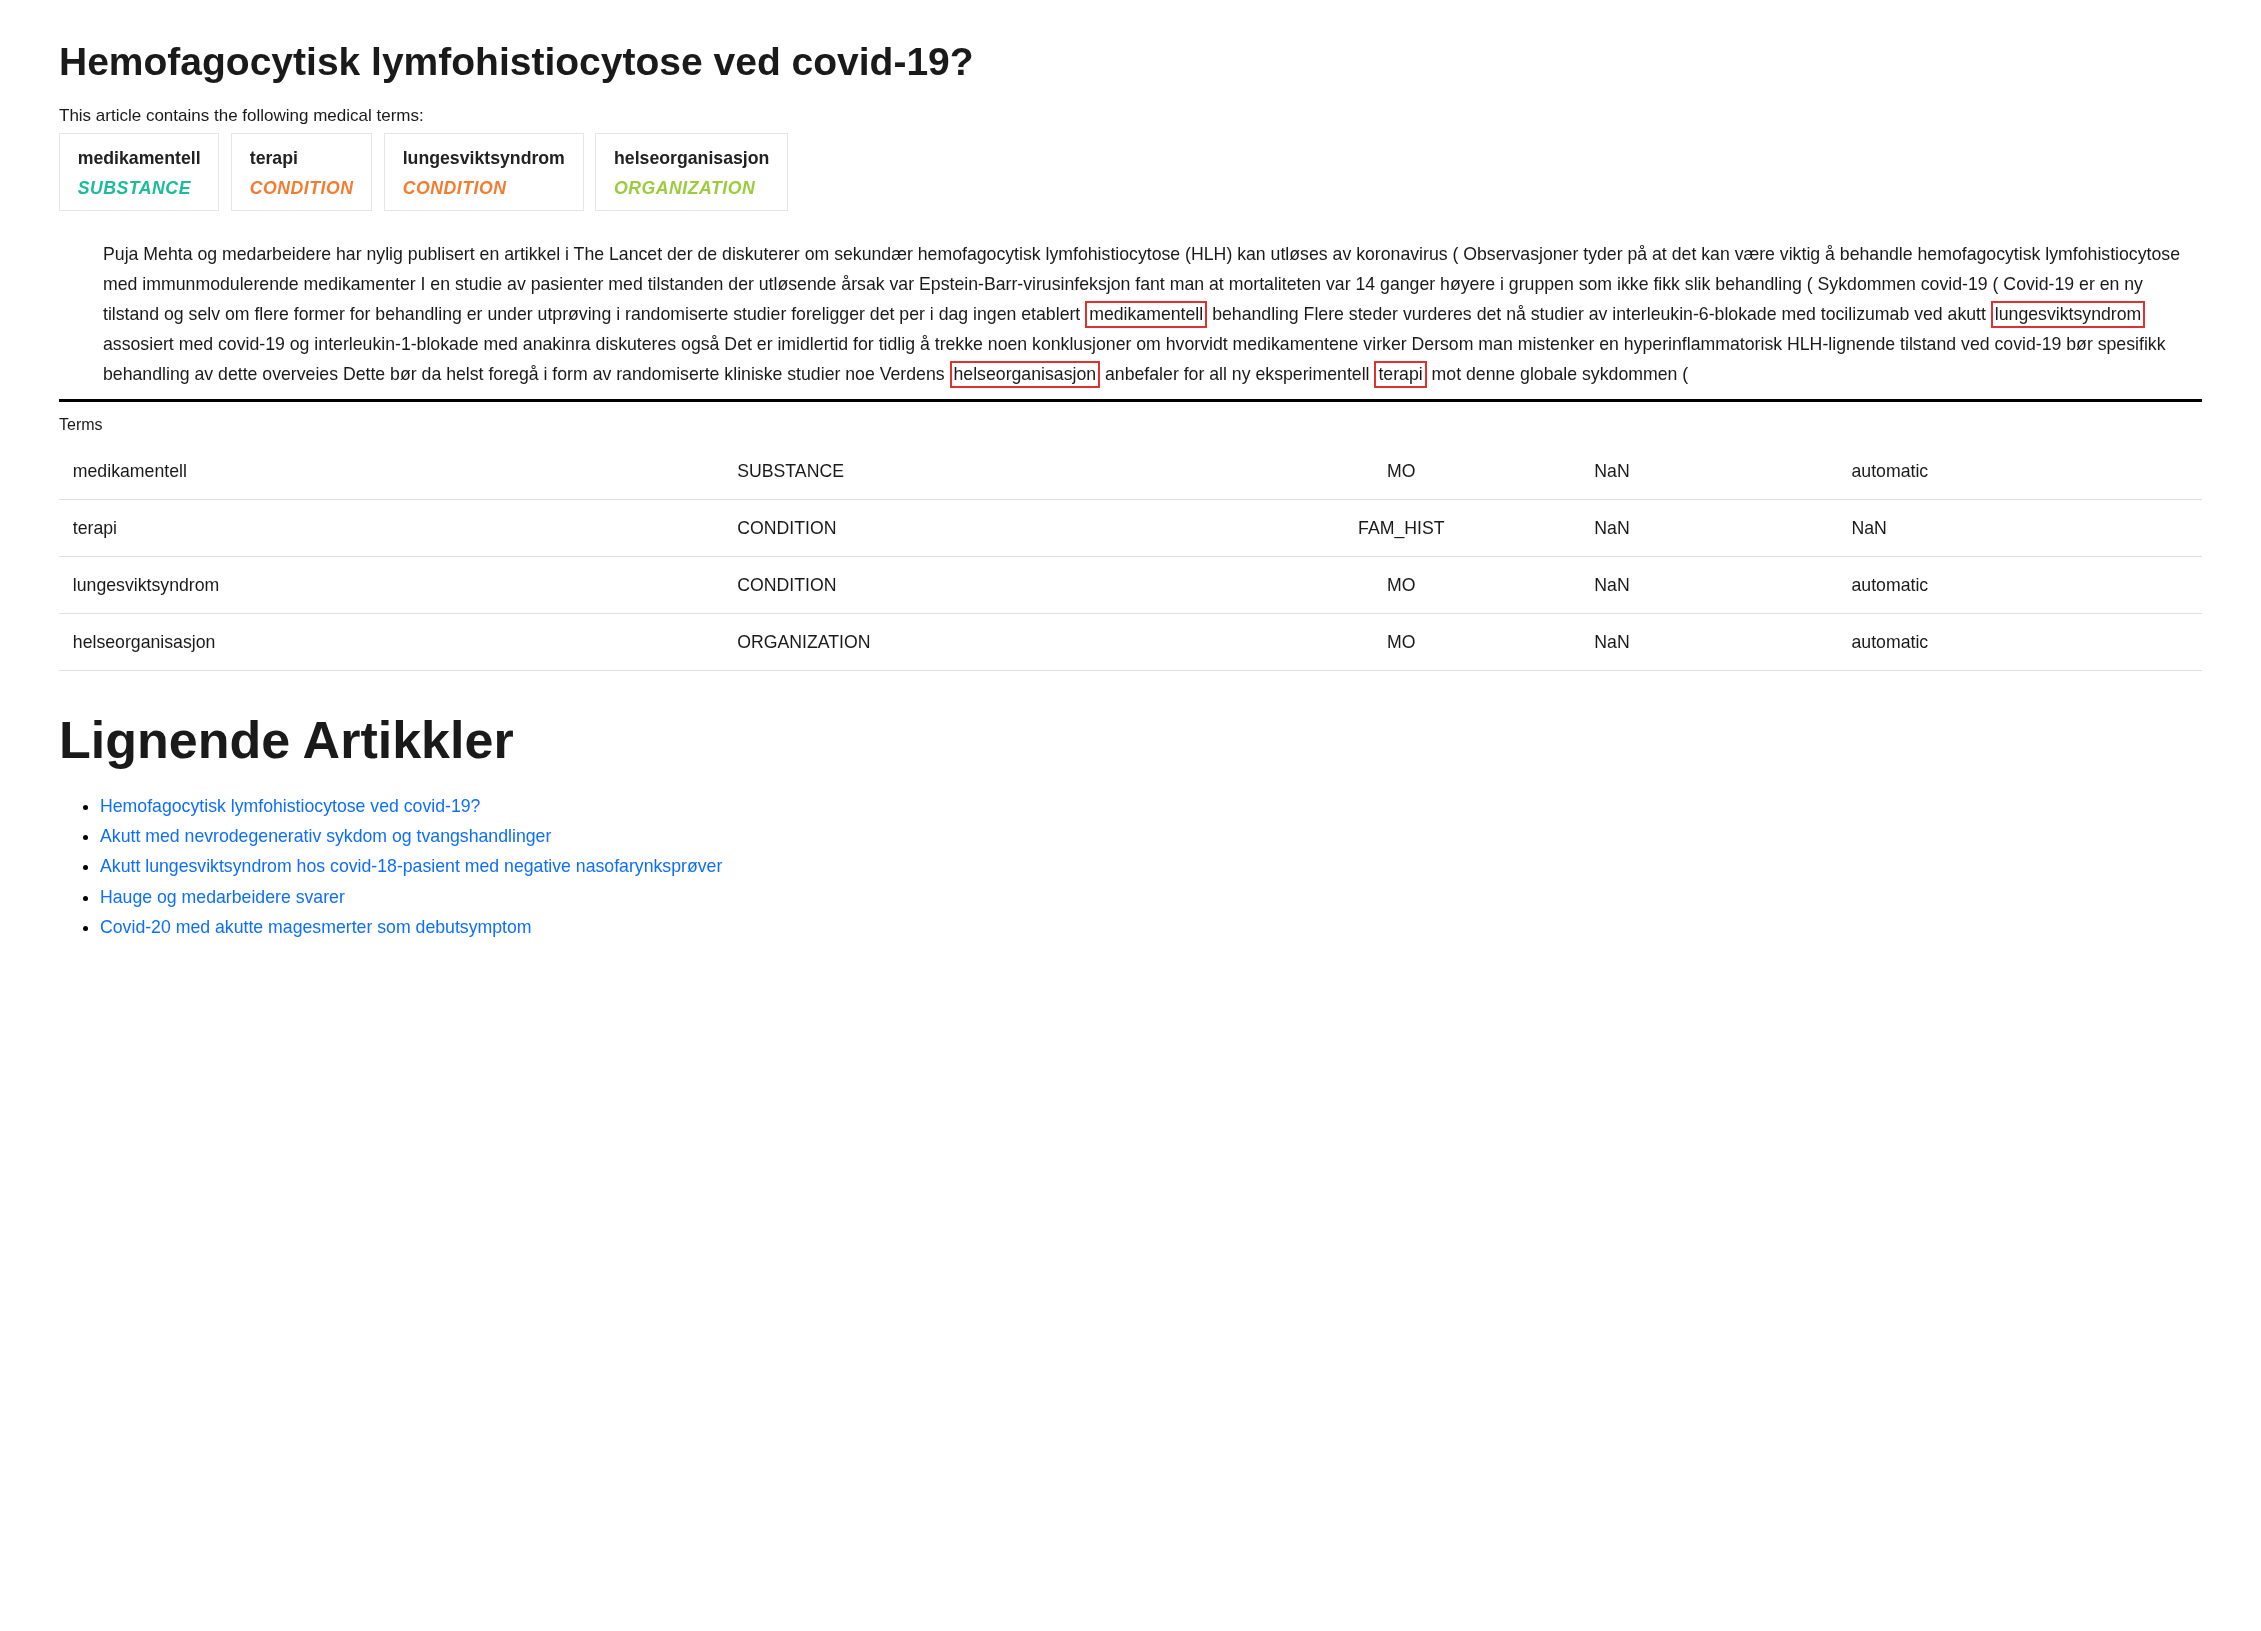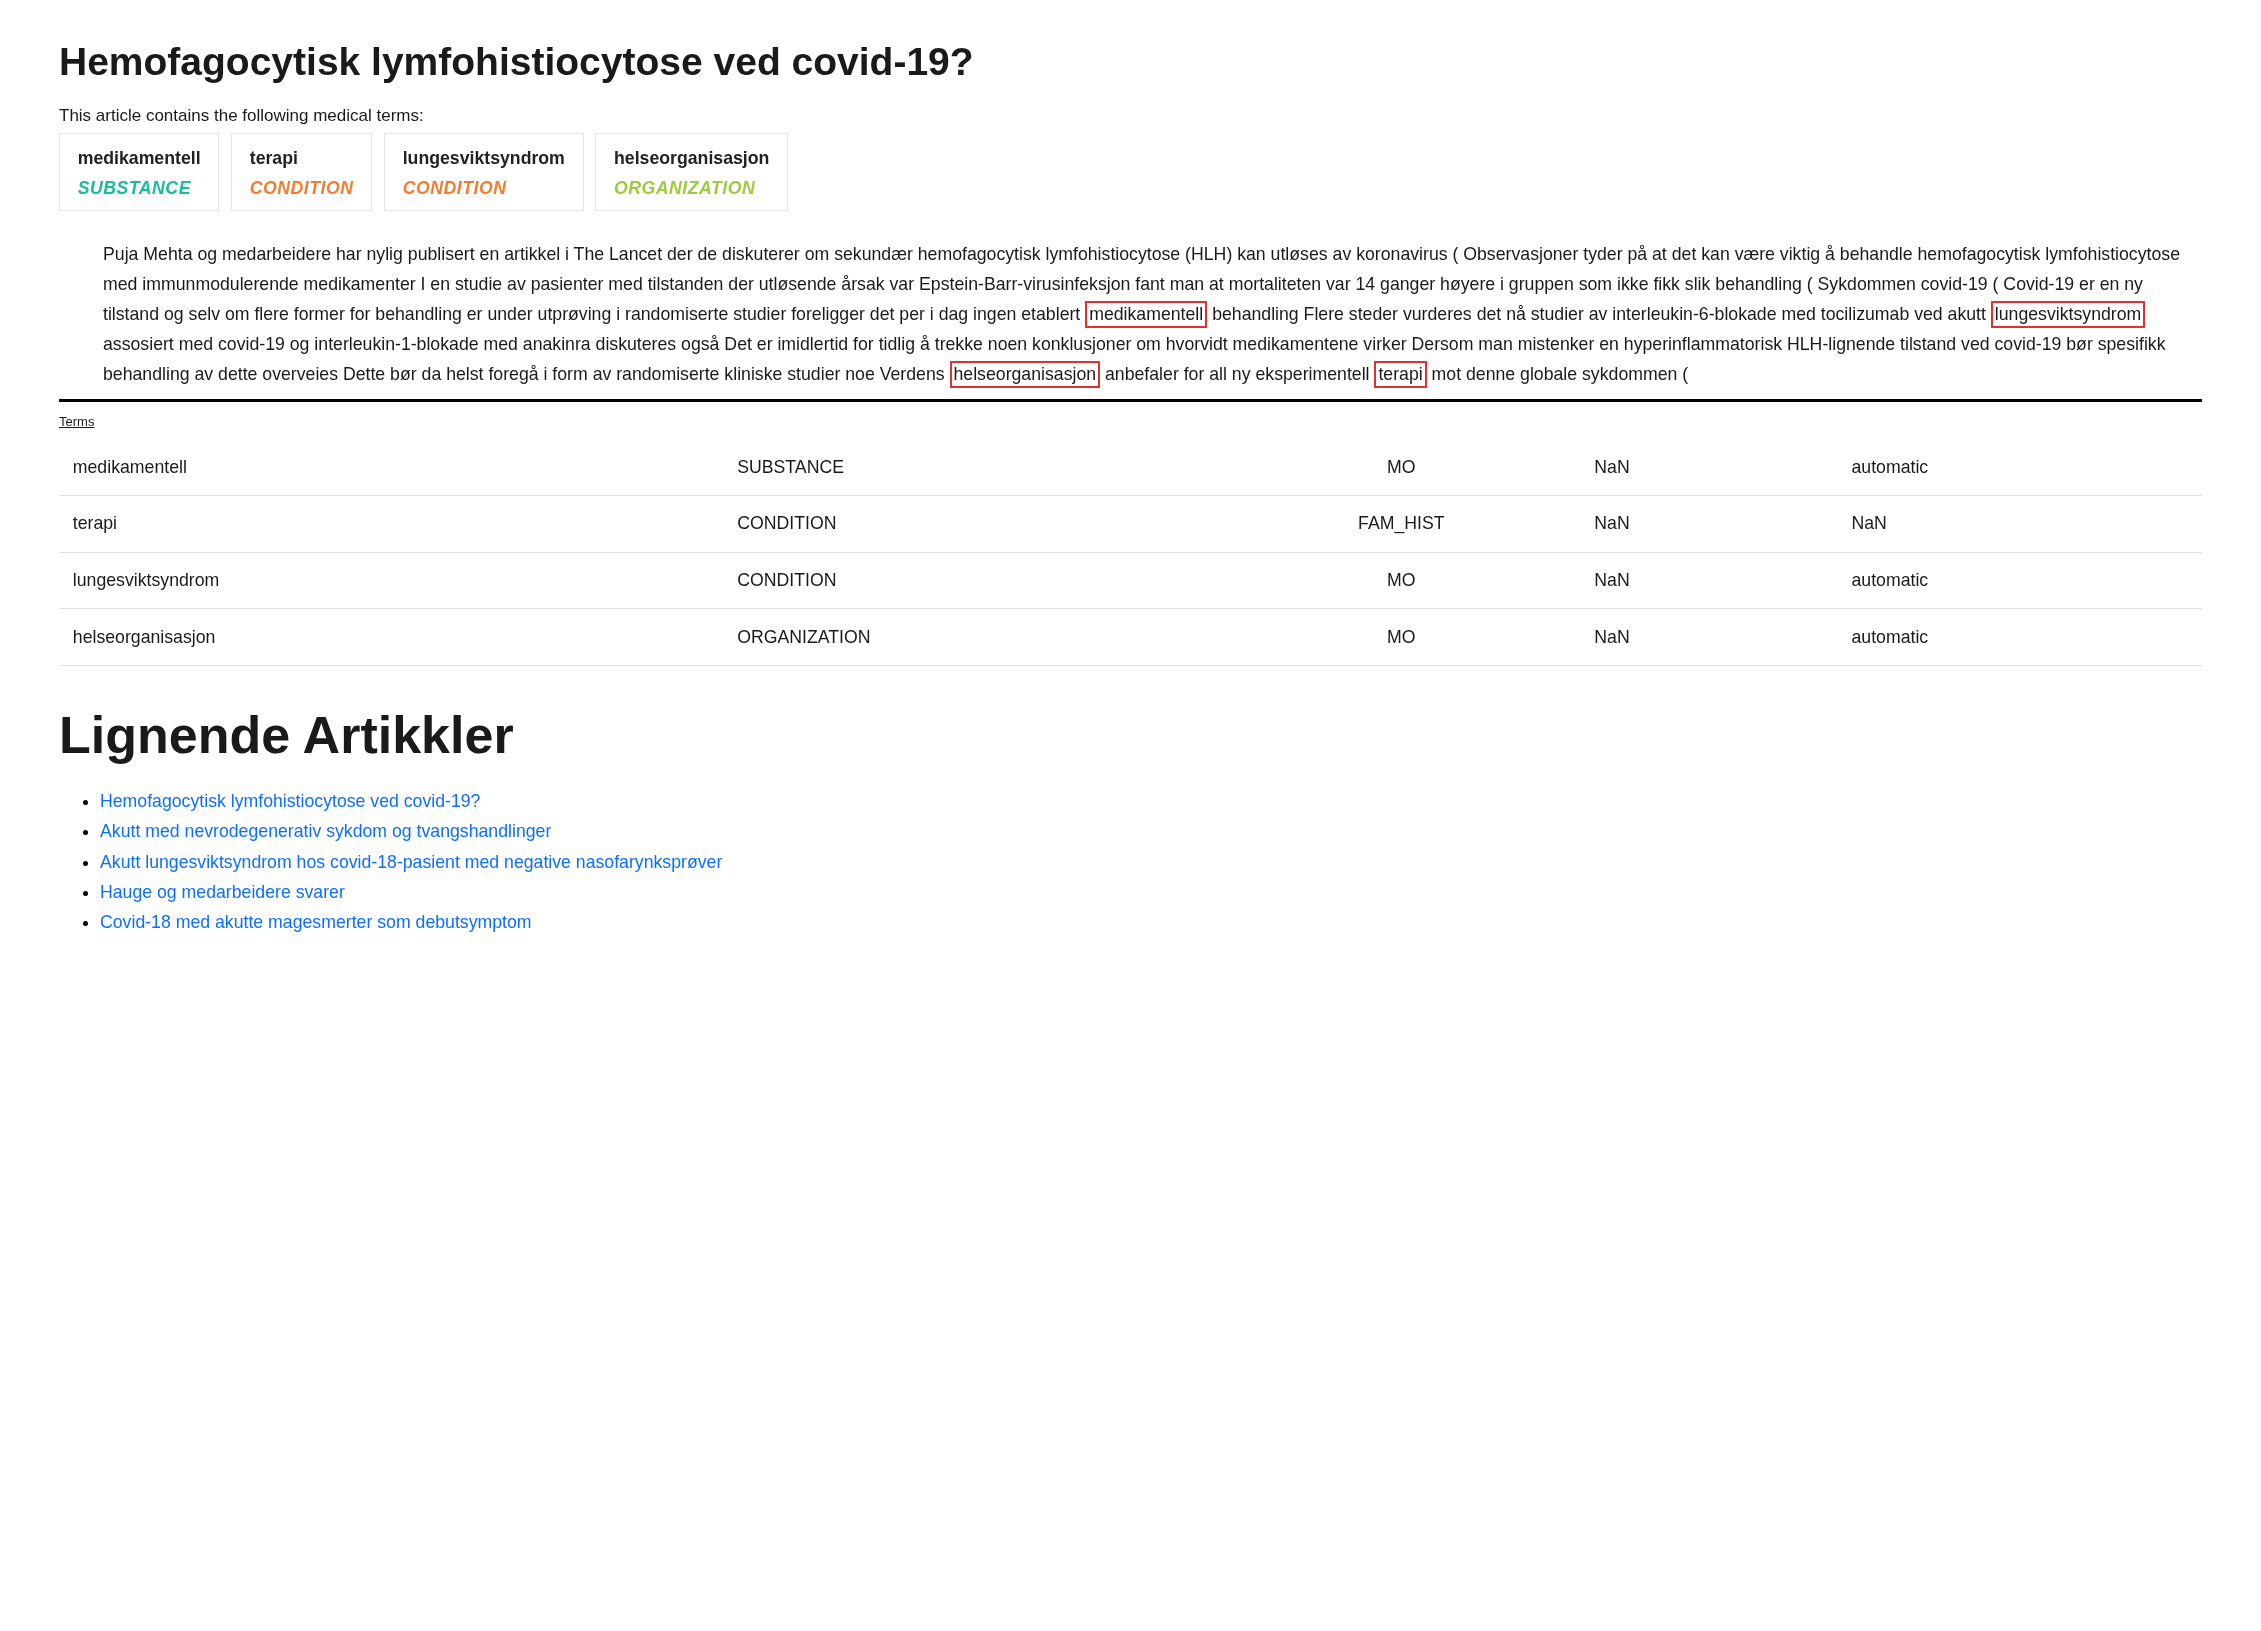--- a/index.html
+++ b/index.html
@@ -65,23 +65,22 @@
       padding: 0 2px;
       display: inline-block;
       line-height: 1.3;
     }
     hr.thick {
       border: none;
       border-top: 3px solid #000;
       margin: 9.9px 0 9.9px 0;
     }
     .terms-label {
-      font-size: 13px;
+      font-size: 16px;
       margin: 5.9px 0 5.9px 0;
-      text-decoration: underline;
     }
     table.terms-table {
       width: 100%;
       border-collapse: collapse;
       font-size: 17.7px;
     }
     table.terms-table tr {
       border-bottom: 1px solid #e0e0e0;
     }
     table.terms-table td {
@@ -172,15 +171,15 @@
     </tbody>
 </table>
 
 <h1 class="section-title">Lignende Artikkler</h1>
 
 <ul class="links" id="related-links">
     <li><a href="#">Hemofagocytisk lymfohistiocytose ved covid-19?</a></li>
     <li><a href="#">Akutt med nevrodegenerativ sykdom og tvangshandlinger</a></li>
     <li><a href="#">Akutt lungesviktsyndrom hos covid-18-pasient med negative nasofarynksprøver</a></li>
     <li><a href="#">Hauge og medarbeidere svarer</a></li>
-    <li><a href="#">Covid-18 med akutte magesmerter som debutsymptom</a></li>
+    <li><a href="#">Covid-20 med akutte magesmerter som debutsymptom</a></li>
   </ul>
 
 
 </body></html>

